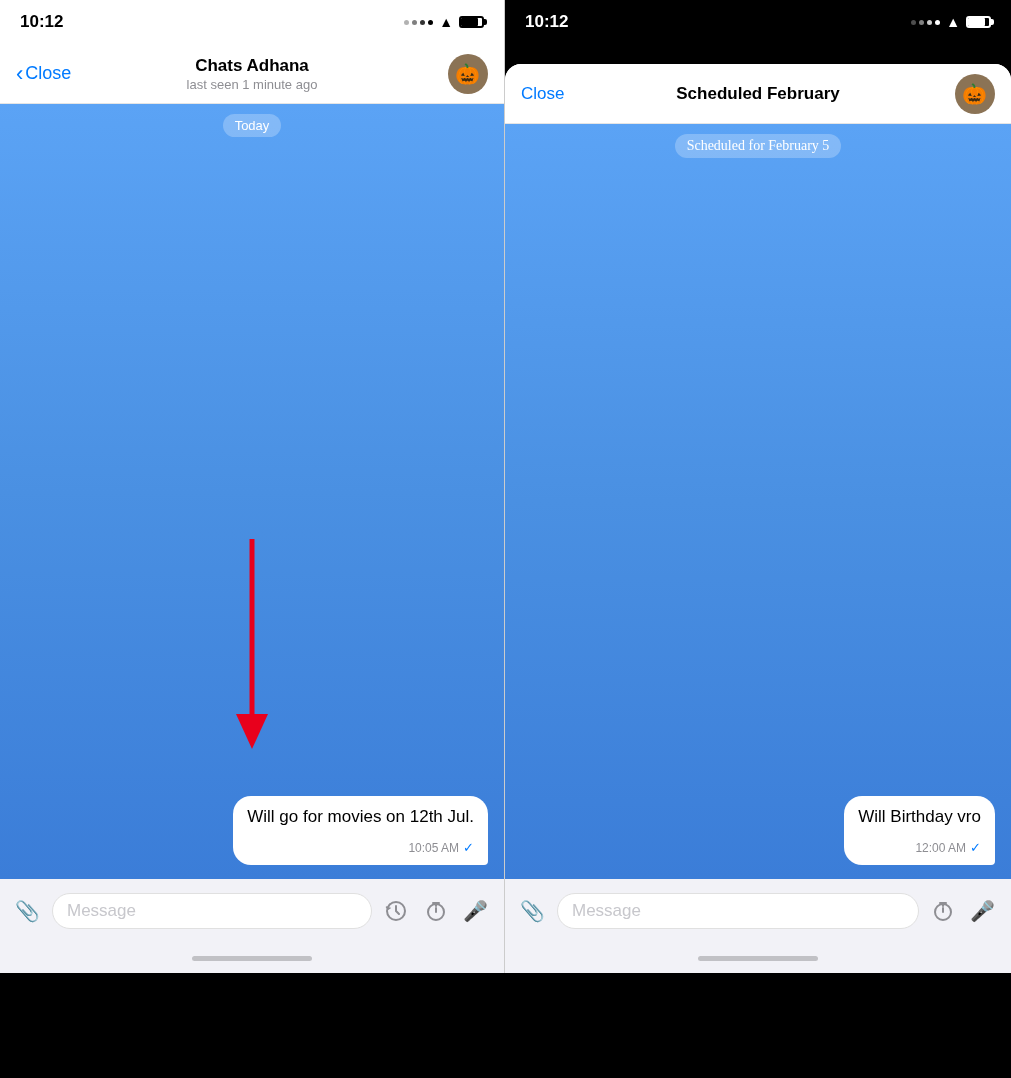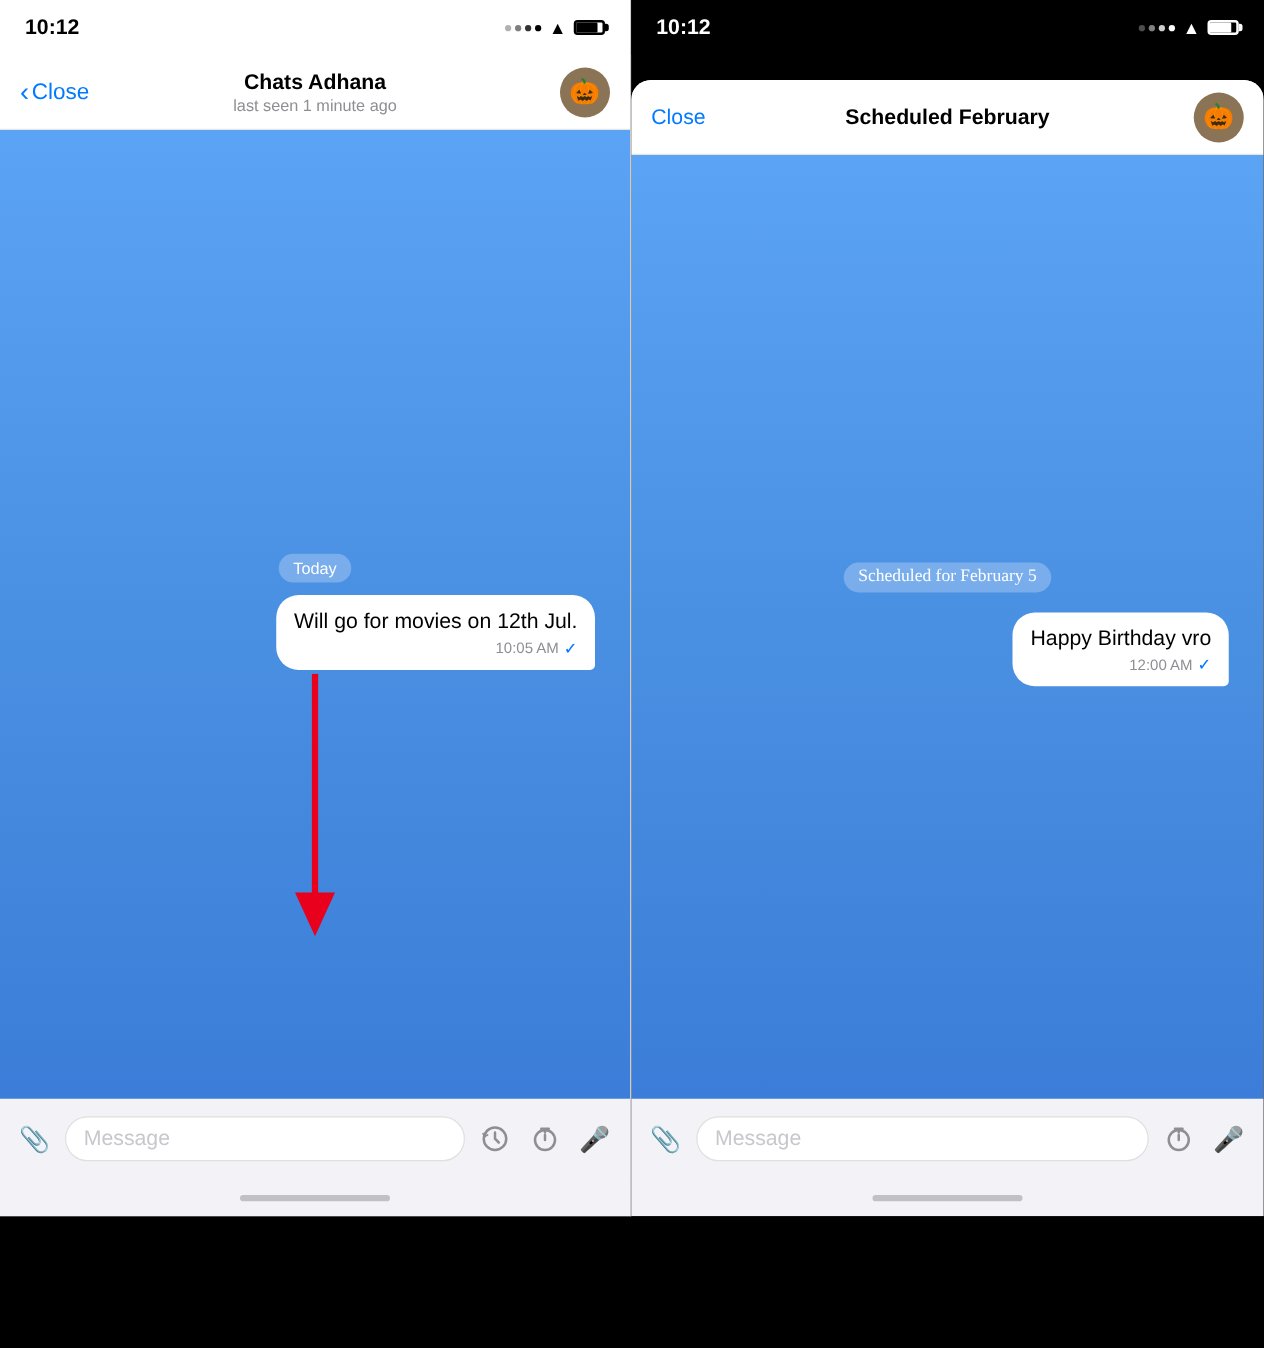--- a/index.html
+++ b/index.html
@@ -188,22 +188,22 @@
       justify-content: center;
       font-size: 20px;
     }
 
     
     .chat-area {
       flex: 1;
       background: linear-gradient(180deg, #5BA3F5 0%, #4A90E2 50%, #3B7DD8 100%);
       display: flex;
       flex-direction: column;
-      justify-content: center;
-      padding: 10px 28px;
+      justify-content: space-between;
+      padding: 10px 16px;
       position: relative;
       overflow: hidden;
     }
 
     .date-chip {
       background: rgba(255,255,255,0.25);
       color: #fff;
       font-size: 13px;
       padding: 4px 12px;
       border-radius: 12px;
@@ -225,21 +225,21 @@
       font-size: 17px;
       color: #000;
       line-height: 1.3;
     }
 
     .message-meta {
       display: flex;
       justify-content: flex-end;
       align-items: center;
       gap: 4px;
-      margin-top: 2px;
+      margin-top: 12px;
     }
 
     .message-time {
       font-size: 12px;
       color: #8e8e93;
     }
 
     .message-check {
       color: #007AFF;
       font-size: 13px;
@@ -458,21 +458,21 @@
         <span class="nav-title">Scheduled February</span>
       </div>
       <div class="nav-avatar" style="margin-left:auto;">
         <span>🎃</span>
       </div>
     </div>
 
     <div class="chat-area">
       <div class="scheduled-chip">Scheduled for February 5</div>
       <div class="scheduled-bubble">
-        <div class="message-text">Happy Birthday vro</div>
+        <div class="message-text">Will Birthday vro</div>
         <div class="message-meta">
           <span class="message-time">12:00 AM</span>
           <span class="message-check">✓</span>
         </div>
       </div>
     </div>
 
     <div class="input-bar">
       <div class="input-icon-btn">📎</div>
       <div class="input-field">

